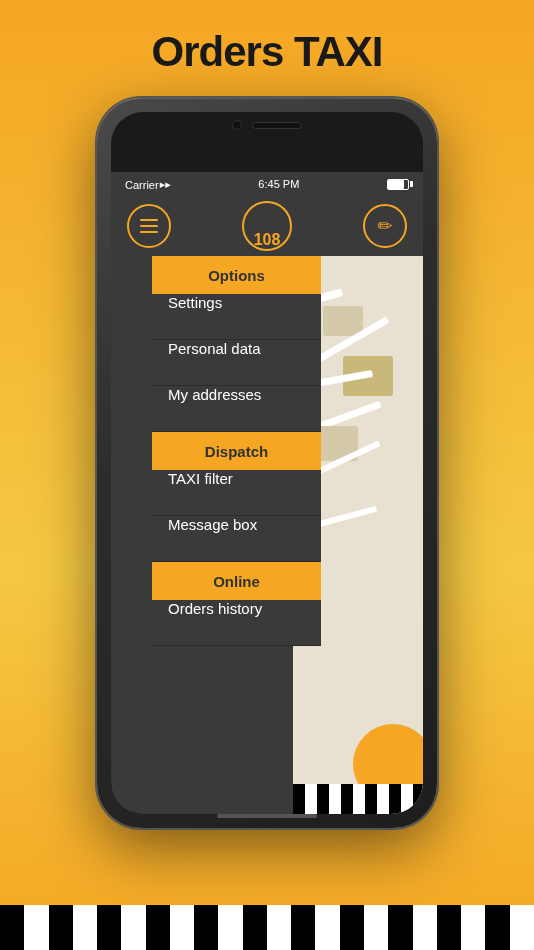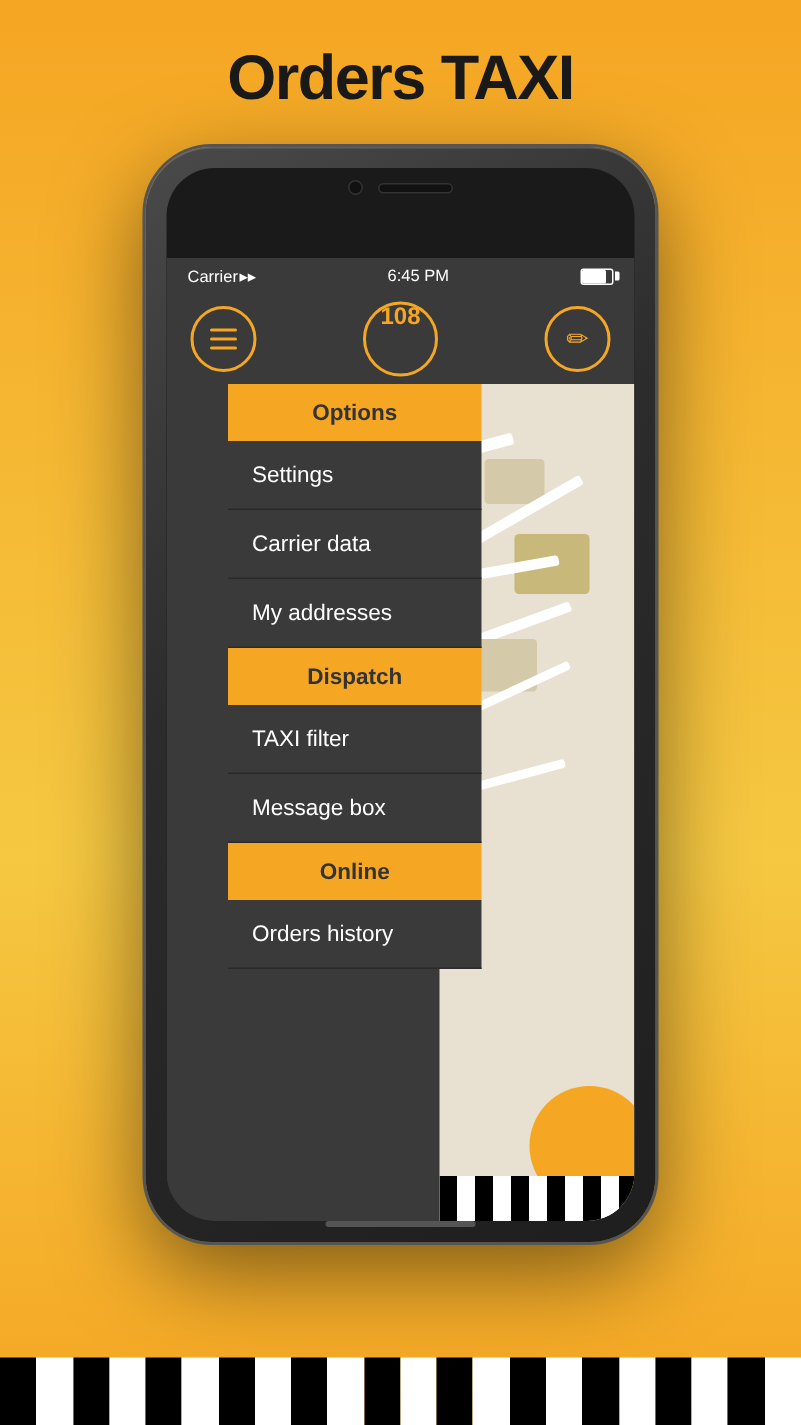--- a/index.html
+++ b/index.html
@@ -174,21 +174,21 @@
       border-radius: 1px;
     }
 
     .counter-btn {
       width: 50px;
       height: 50px;
       border-radius: 50%;
       border: 2.5px solid #f5a623;
       background: transparent;
       display: flex;
-      align-items: flex-start;
+      align-items: flex-end;
       justify-content: center;
       color: #f5a623;
       font-size: 16px;
       font-weight: bold;
       cursor: pointer;
     }
 
     .edit-icon {
       color: #f5a623;
       font-size: 18px;
@@ -335,21 +335,21 @@
       justify-content: center;
       font-size: 15px;
       font-weight: 700;
       color: #333;
     }
 
     .menu-item {
       background: #3a3a3a;
       height: 46px;
       display: flex;
-      align-items: center;
+      align-items: flex-start;
       padding: 0 16px;
       font-size: 15px;
       color: #fff;
       border-bottom: 1px solid #2a2a2a;
       cursor: pointer;
     }
 
     
     .phone-bottom {
       position: absolute;
@@ -422,21 +422,21 @@
 
         <div class="menu-list">
 
           <div class="menu-section-header">
             <span>Options</span>
           </div>
           <div class="menu-item">
             <span>Settings</span>
           </div>
           <div class="menu-item">
-            <span>Carrier data</span>
+            <span>Personal data</span>
           </div>
           <div class="menu-item">
             <span>My addresses</span>
           </div>
 
           <div class="menu-section-header">
             <span>Dispatch</span>
           </div>
           <div class="menu-item">
             <span>TAXI filter</span>

